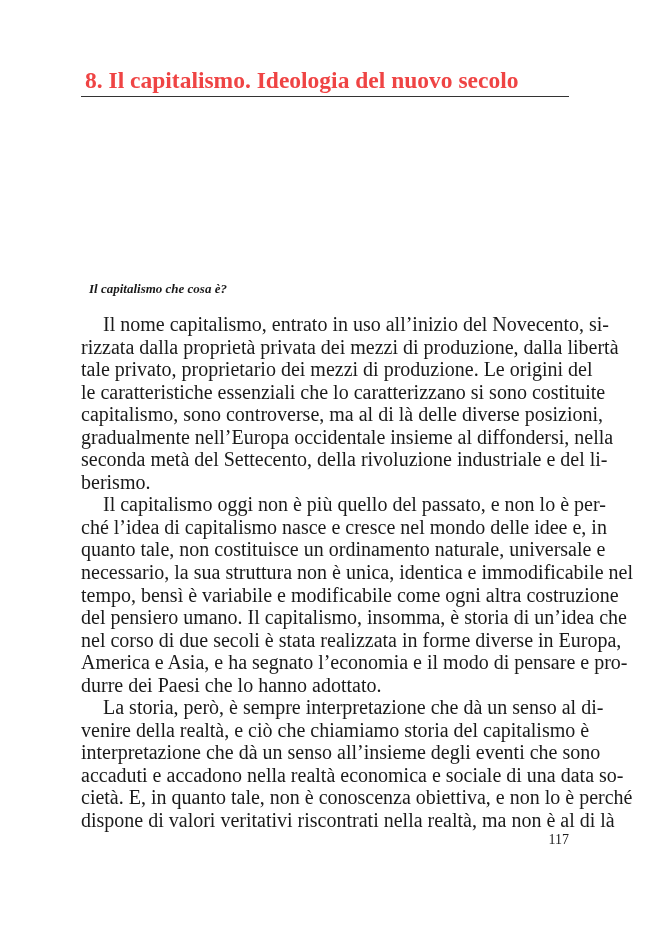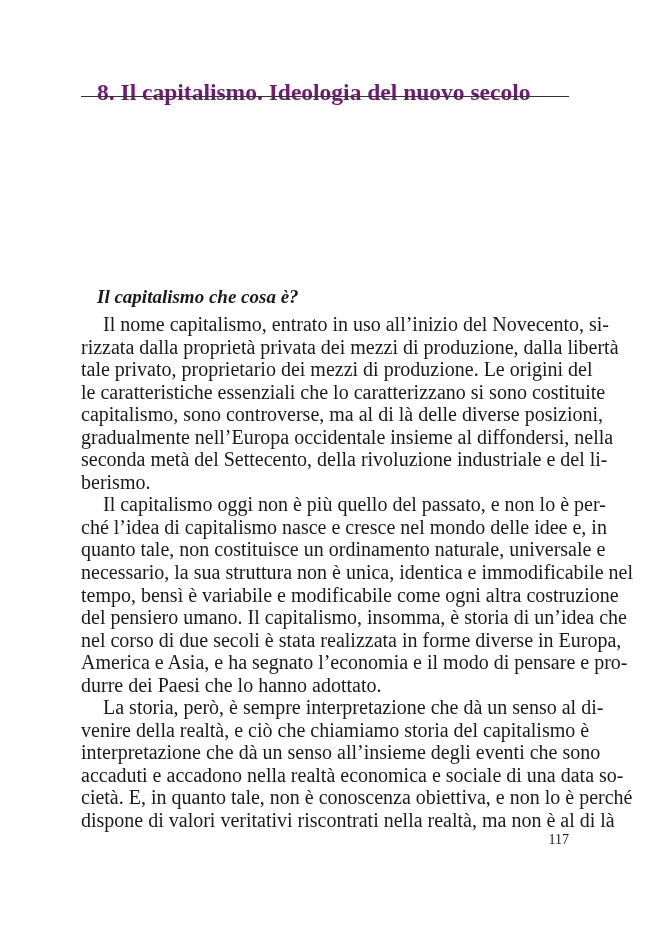--- a/index.html
+++ b/index.html
@@ -1,22 +1,22 @@
 <!DOCTYPE html>
 <html><head>
 <meta charset="utf-8">
 <style>
   html, body { margin: 0; padding: 0; background: #ffffff; }
   body { width: 650px; height: 928px; position: relative; overflow: hidden;
          font-family: "Liberation Serif", "DejaVu Serif", serif; color: #1a1a1a; }
   .chapter-title { position: absolute; left: 81px; top: 61px; width: 488px;
-         font-size: 23.5px; font-weight: bold; margin: 16px; line-height: 30px; color: #701a75; white-space: nowrap; }
+         font-size: 23.5px; font-weight: bold; margin: 4px; line-height: 30px; color: #ef4444; white-space: nowrap; }
   .rule { position: absolute; left: 81px; top: 96px; width: 488px; height: 1px; background: #333; }
-  .section-title { position: absolute; left: 81px; top: 270px; font-size: 19px;
-         font-style: italic; margin: 16px; line-height: 22px; }
+  .section-title { position: absolute; left: 81px; top: 270px; font-size: 13px;
+         font-style: italic; margin: 8px; line-height: 22px; }
   .body { position: absolute; left: 81px; top: 313px; width: 488px; }
   .line { display: block; font-size: 20px; line-height: 22.55px; height: 22.55px;
           text-align: justify; text-align-last: justify; white-space: nowrap; overflow: visible; }
   .line.last { text-align-last: left; }
   .line.indent { text-indent: 22px; }
   .page-number { position: absolute; right: 81px; top: 829px; font-size: 14px; line-height: 22px; }
 </style>
 </head>
 <body>
 

